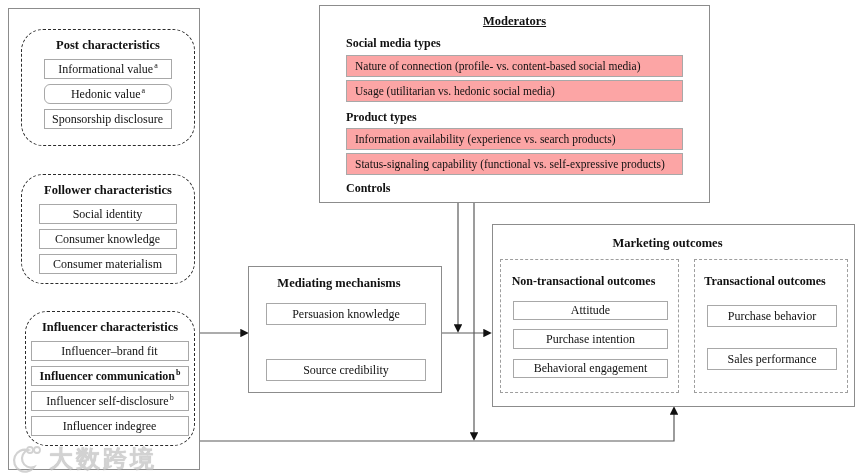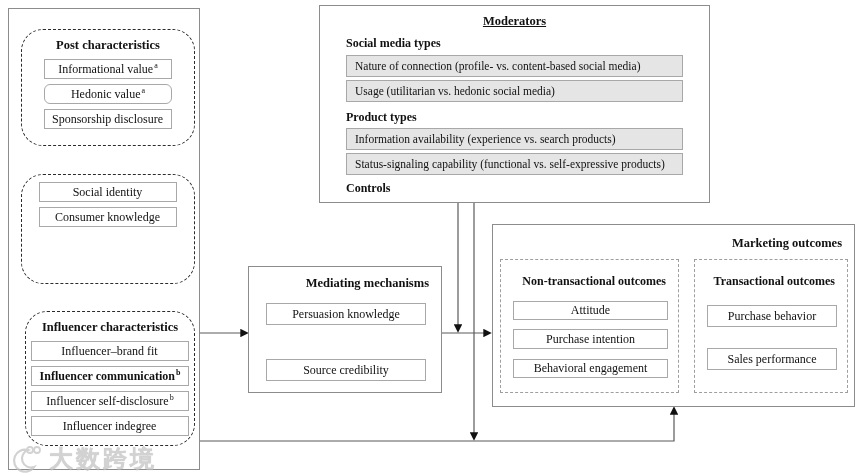--- a/index.html
+++ b/index.html
@@ -16,24 +16,24 @@
   .section-title{font-weight:bold;font-size:12.5px;line-height:17px;text-align:center;}
   .item-box{
     border:1px solid #a8a8a8;background:#fff;box-sizing:border-box;height:20px;
     display:flex;align-items:center;justify-content:center;font-size:12px;line-height:12px;text-align:center;
   }
   .item-box sup{font-size:8px;line-height:8px;margin-left:1px;transform:translateY(-3px);}
   .mod-title{position:absolute;left:0;right:0;top:8px;text-align:center;font-weight:bold;font-size:12.5px;}
   .mod-title span{text-decoration:underline;}
   .mod-heading{position:absolute;font-weight:bold;font-size:12px;}
   .mod-item{
-    position:absolute;border:1px solid #a8a8a8;background:#e5e5e5;box-sizing:border-box;height:22px;
+    position:absolute;border:1px solid #a8a8a8;background:#fca5a5;box-sizing:border-box;height:22px;
     display:flex;align-items:center;font-size:11.5px;padding-left:8px;
   }
-  .center-title{position:absolute;left:0;right:12px;text-align:right;font-weight:bold;font-size:12.5px;}
+  .center-title{position:absolute;left:0;right:12px;text-align:center;font-weight:bold;font-size:12.5px;}
   .abs-item{
     position:absolute;border:1px solid #a8a8a8;background:#fff;box-sizing:border-box;
     display:flex;align-items:center;justify-content:center;font-size:12px;text-align:center;
   }
   .dashed-square{position:absolute;border:1px dashed #9e9e9e;box-sizing:border-box;background:transparent;}
   .watermark{
     position:absolute;left:4px;bottom:1px;display:flex;align-items:center;gap:5px;
     font-family:"Liberation Sans","DejaVu Sans",sans-serif;opacity:.75;
   }
   .watermark .brand{font-size:24px;font-weight:bold;color:#c3c3c3;letter-spacing:3px;
@@ -75,26 +75,31 @@
           <span>Hedonic value</span>
           <sup>a</sup>
         </div>
       <div class="item-box" style="width:128px;">
           <span>Sponsorship disclosure</span>
           <sup></sup>
         </div>
     </div>
 
     <div class="dashed-rounded" style="left:12px;top:165px;width:174px;height:110px;">
+      <div class="section-title">Follower characteristics</div>
       <div class="item-box" style="width:138px;">
           <span>Social identity</span>
           <sup></sup>
         </div>
       <div class="item-box" style="width:138px;">
           <span>Consumer knowledge</span>
+          <sup></sup>
+        </div>
+      <div class="item-box" style="width:138px;">
+          <span>Consumer materialism</span>
           <sup></sup>
         </div>
     </div>
 
     <div class="dashed-rounded" style="left:16px;top:302px;width:170px;height:135px;">
       <div class="section-title">Influencer characteristics</div>
       <div class="item-box" style="width:158px;">
           <span>Influencer–brand fit</span>
           <sup></sup>
         </div>

